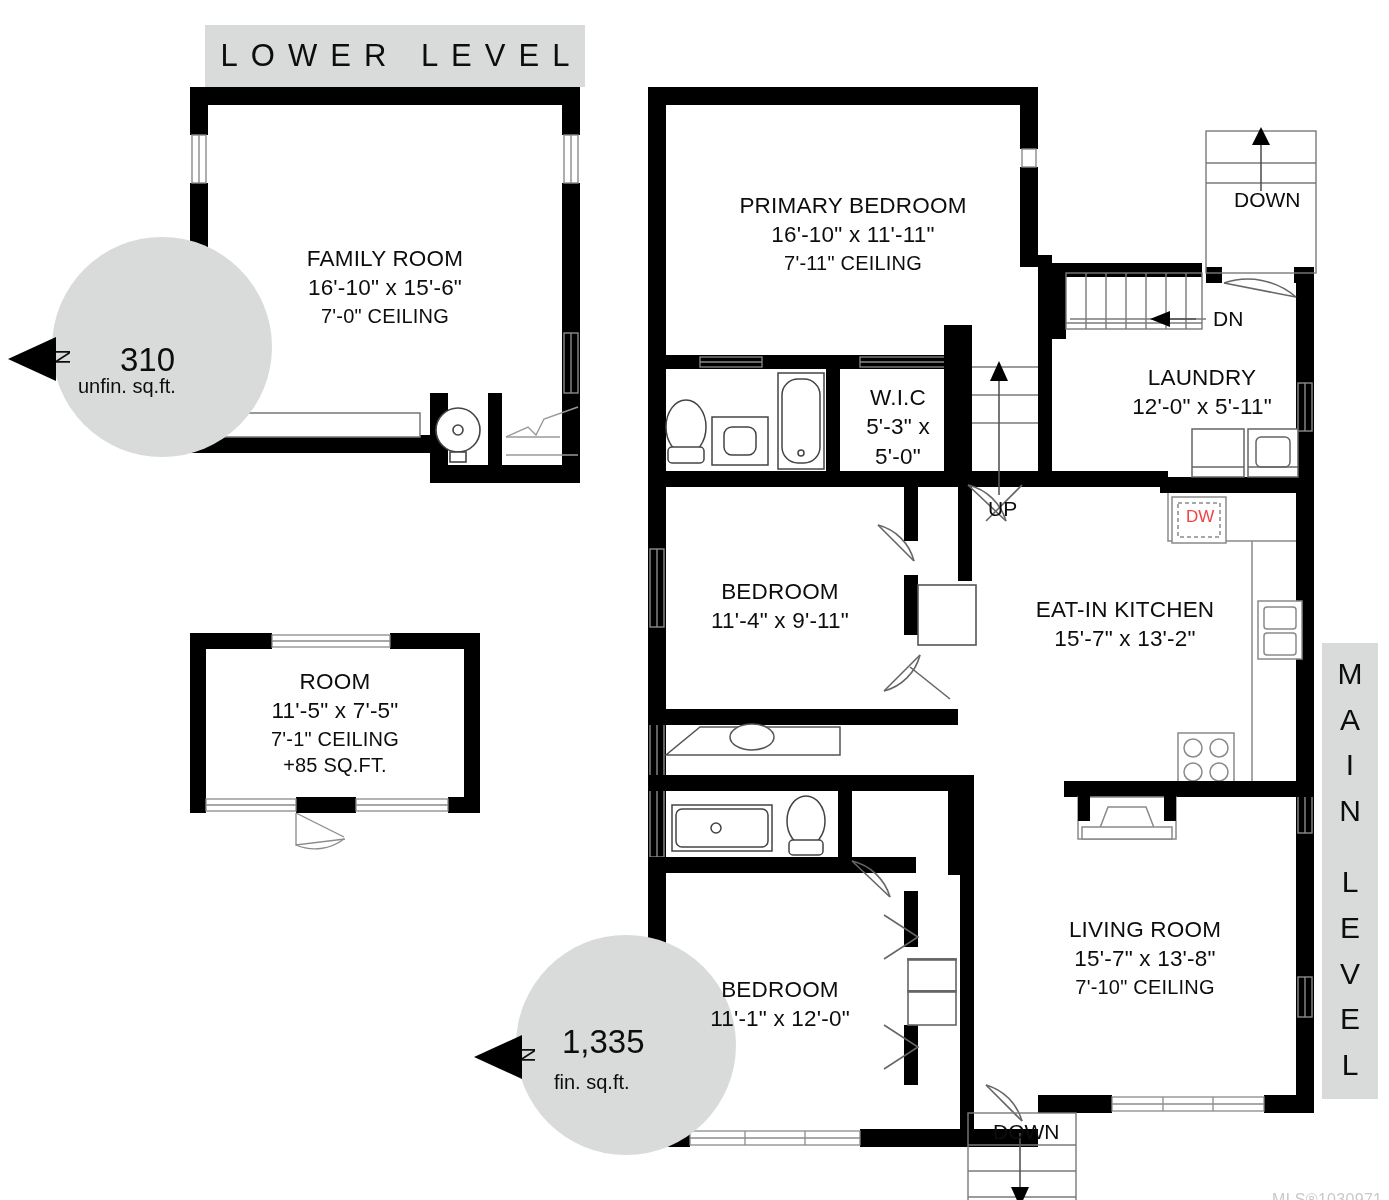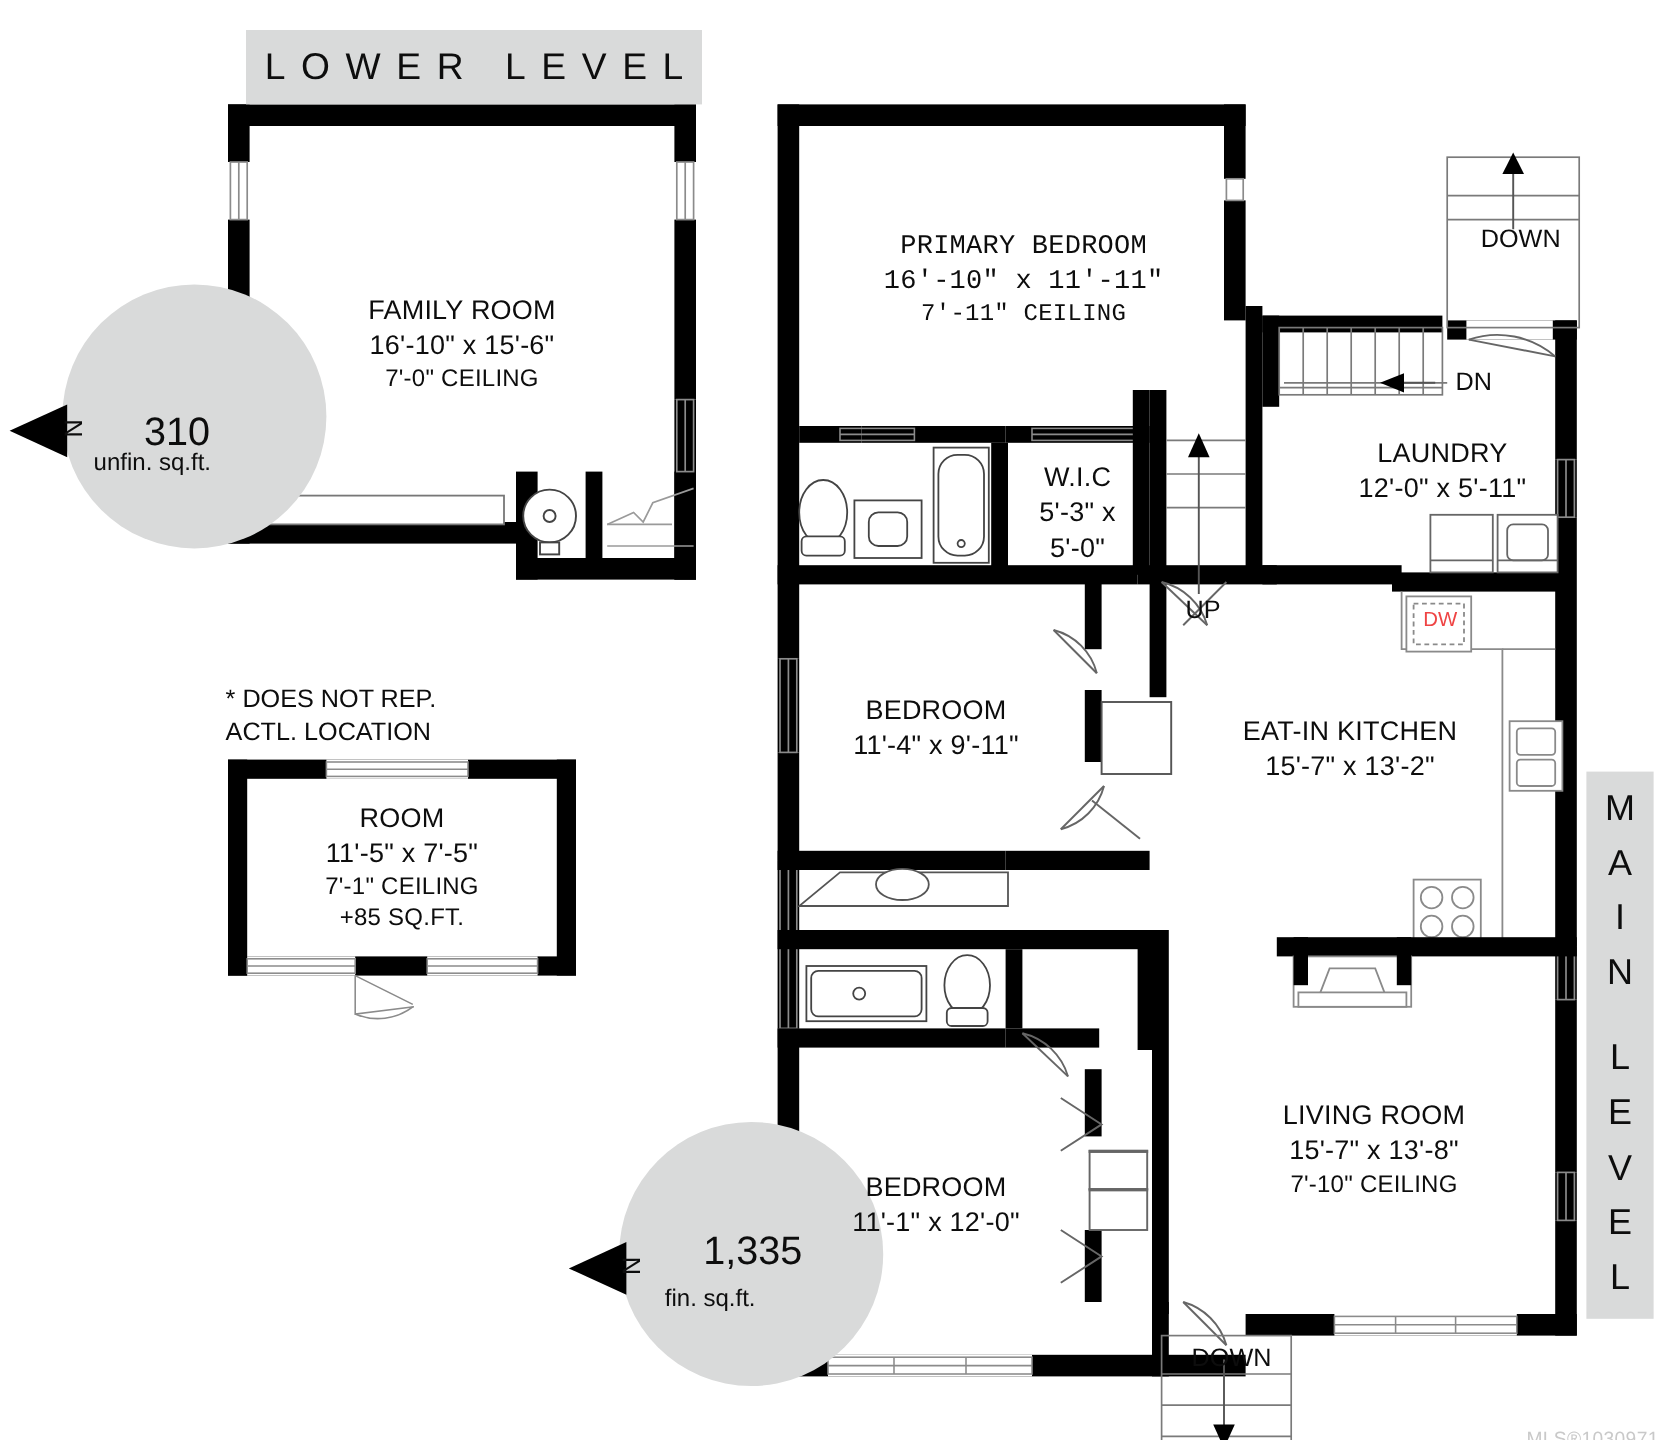--- a/index.html
+++ b/index.html
@@ -385,41 +385,39 @@
     <div class="tri" style="left:8px;top:100px;border-top:22px solid transparent;border-bottom:22px solid transparent;border-right:48px solid #000;"></div>
     <span class="nletter" style="left:55px;top:108px;">N</span>
     <span class="big" style="left:120px;top:300px;transform:translateY(-196px);">310</span>
     <span class="sub" style="left:78px;top:138px;">unfin. sq.ft.</span>
   </div>
 
   <div class="badge" style="left:462px;top:920px;width:220px;height:220px;">
     <div class="circ" style="left:54px;top:0px;width:220px;height:220px;"></div>
     <div class="tri" style="left:12px;top:100px;border-top:22px solid transparent;border-bottom:22px solid transparent;border-right:48px solid #000;"></div>
     <span class="nletter" style="left:58px;top:108px;">N</span>
-    <span class="big" style="left:100px;top:88px;margin-left:24px;">1,335</span>
+    <span class="big" style="left:100px;top:88px;">1,335</span>
     <span class="sub" style="left:92px;top:136px;">fin. sq.ft.</span>
   </div>
 
   <div class="lbl" style="left:210px;top:212px;width:350px;margin-top:17px;">
     <div class="nm">FAMILY ROOM</div>
     <div class="dim">16'-10" x 15'-6"</div>
     <div class="ceil">7'-0" CEILING</div>
   </div>
 
-  <div class="note" style="left:188px;top:554px;">* DOES NOT REP.
-ACTL. LOCATION</div>
 
   <div class="lbl" style="left:185px;top:652px;width:300px;">
     <div class="nm">ROOM</div>
     <div class="dim">11'-5" x 7'-5"</div>
     <div class="ceil">7'-1" CEILING</div>
     <div class="ceil">+85 SQ.FT.</div>
   </div>
 
-  <div class="lbl" style="left:678px;top:176px;width:350px;font-family:Liberation Mono, monospace;">
+  <div class="lbl" style="left:678px;top:176px;width:350px;">
     <div class="nm">PRIMARY BEDROOM</div>
     <div class="dim">16'-10" x 11'-11"</div>
     <div class="ceil">7'-11" CEILING</div>
   </div>
 
   <div class="lbl" style="left:846px;top:368px;width:104px;">
     <div class="nm">W.I.C</div>
     <div class="dim">5'-3" x</div>
     <div class="dim">5'-0"</div>
   </div>

